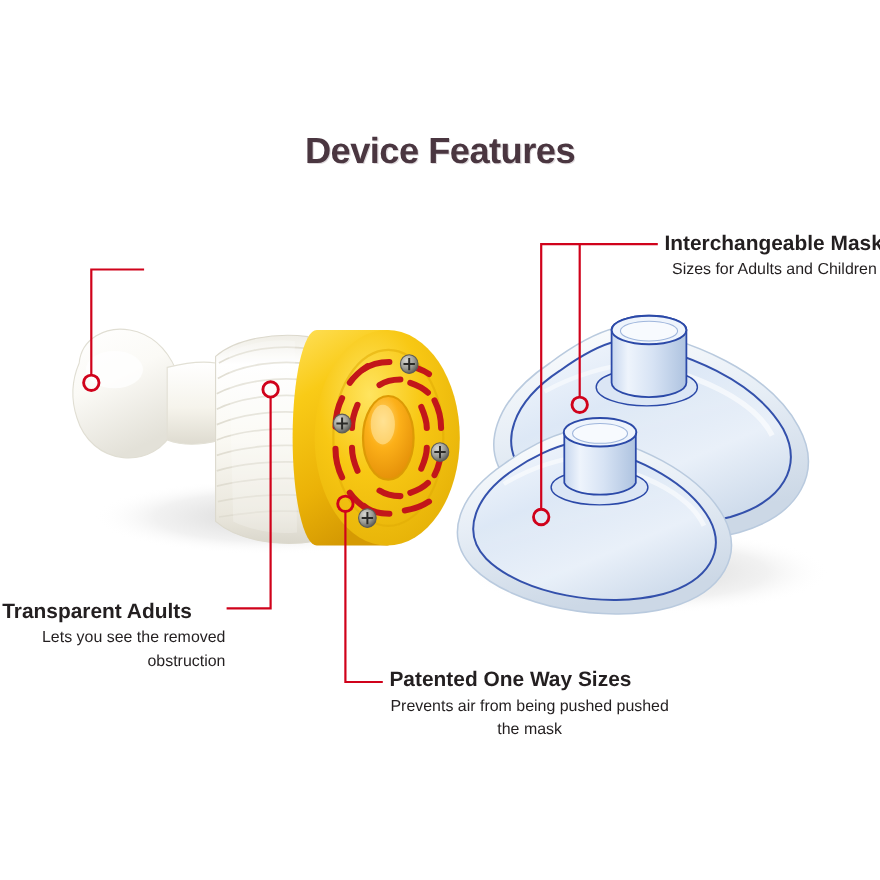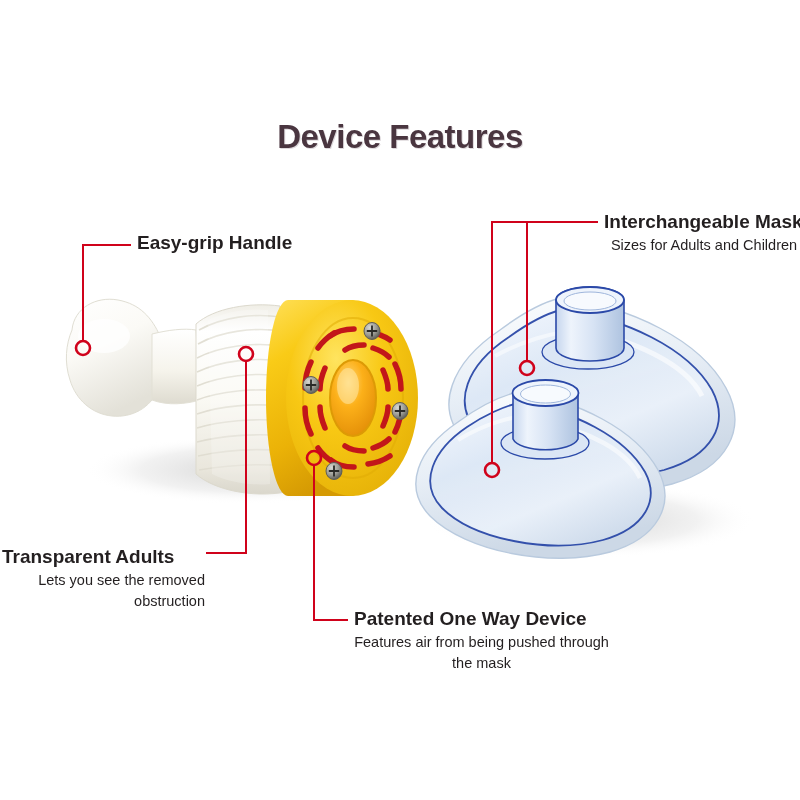--- a/index.html
+++ b/index.html
@@ -295,24 +295,23 @@
       <path d="M 314 465 L 314 620 L 348 620"></path>
       <circle cx="314" cy="458" r="7" stroke-width="2.6"></circle>
 
       <path d="M 492 463 L 492 222 L 598 222"></path>
       <path d="M 527 361 L 527 222"></path>
       <circle cx="527" cy="368" r="7" stroke-width="2.6"></circle>
       <circle cx="492" cy="470" r="7" stroke-width="2.6"></circle>
     </g>
   </svg>
 
-  <div class="callout-title" id="t-handle">Easy-grip Handle</div>
 
   <div class="callout-title" id="t-mask">Interchangeable Mask</div>
   <div class="callout-sub" id="s-mask">Sizes for Adults and Children</div>
 
   <div class="callout-title" id="t-transp">Transparent Adults</div>
   <div class="callout-sub" id="s-transp">Lets you see the removed obstruction</div>
 
-  <div class="callout-title" id="t-valve">Patented One Way Device</div>
-  <div class="callout-sub" id="s-valve">Features air from being pushed through the mask</div>
+  <div class="callout-title" id="t-valve">Patented One Way Sizes</div>
+  <div class="callout-sub" id="s-valve">Prevents air from being pushed pushed the mask</div>
 
 </div>
 
 </body></html>

